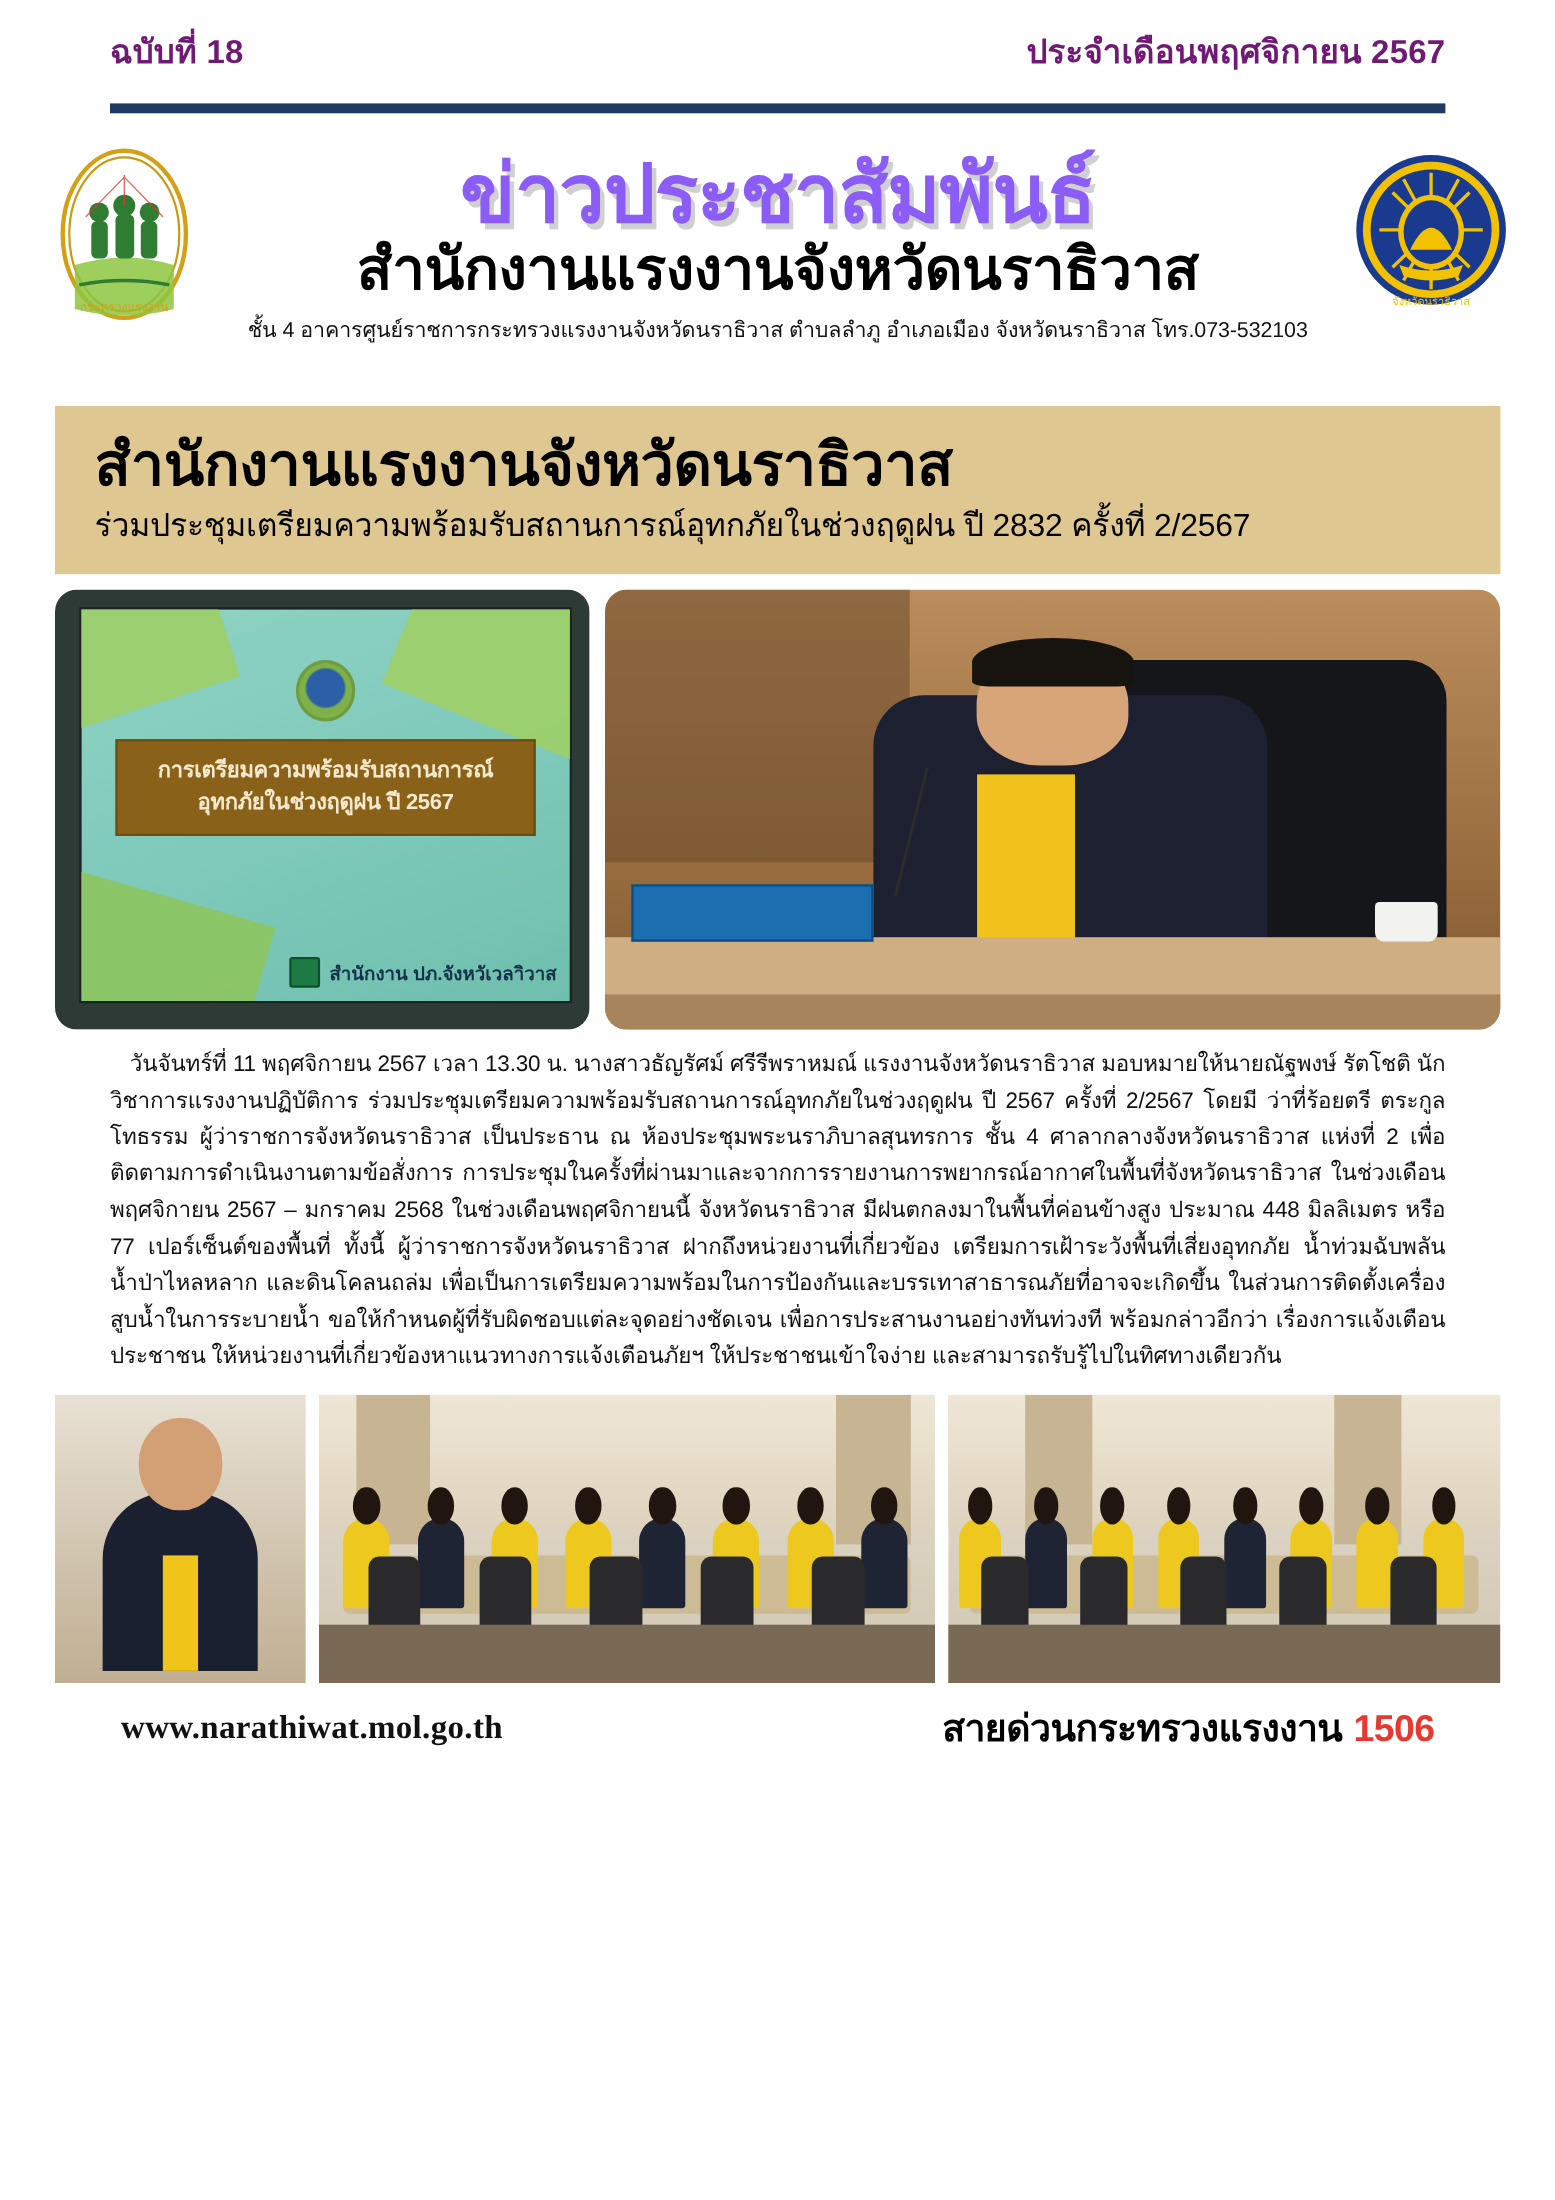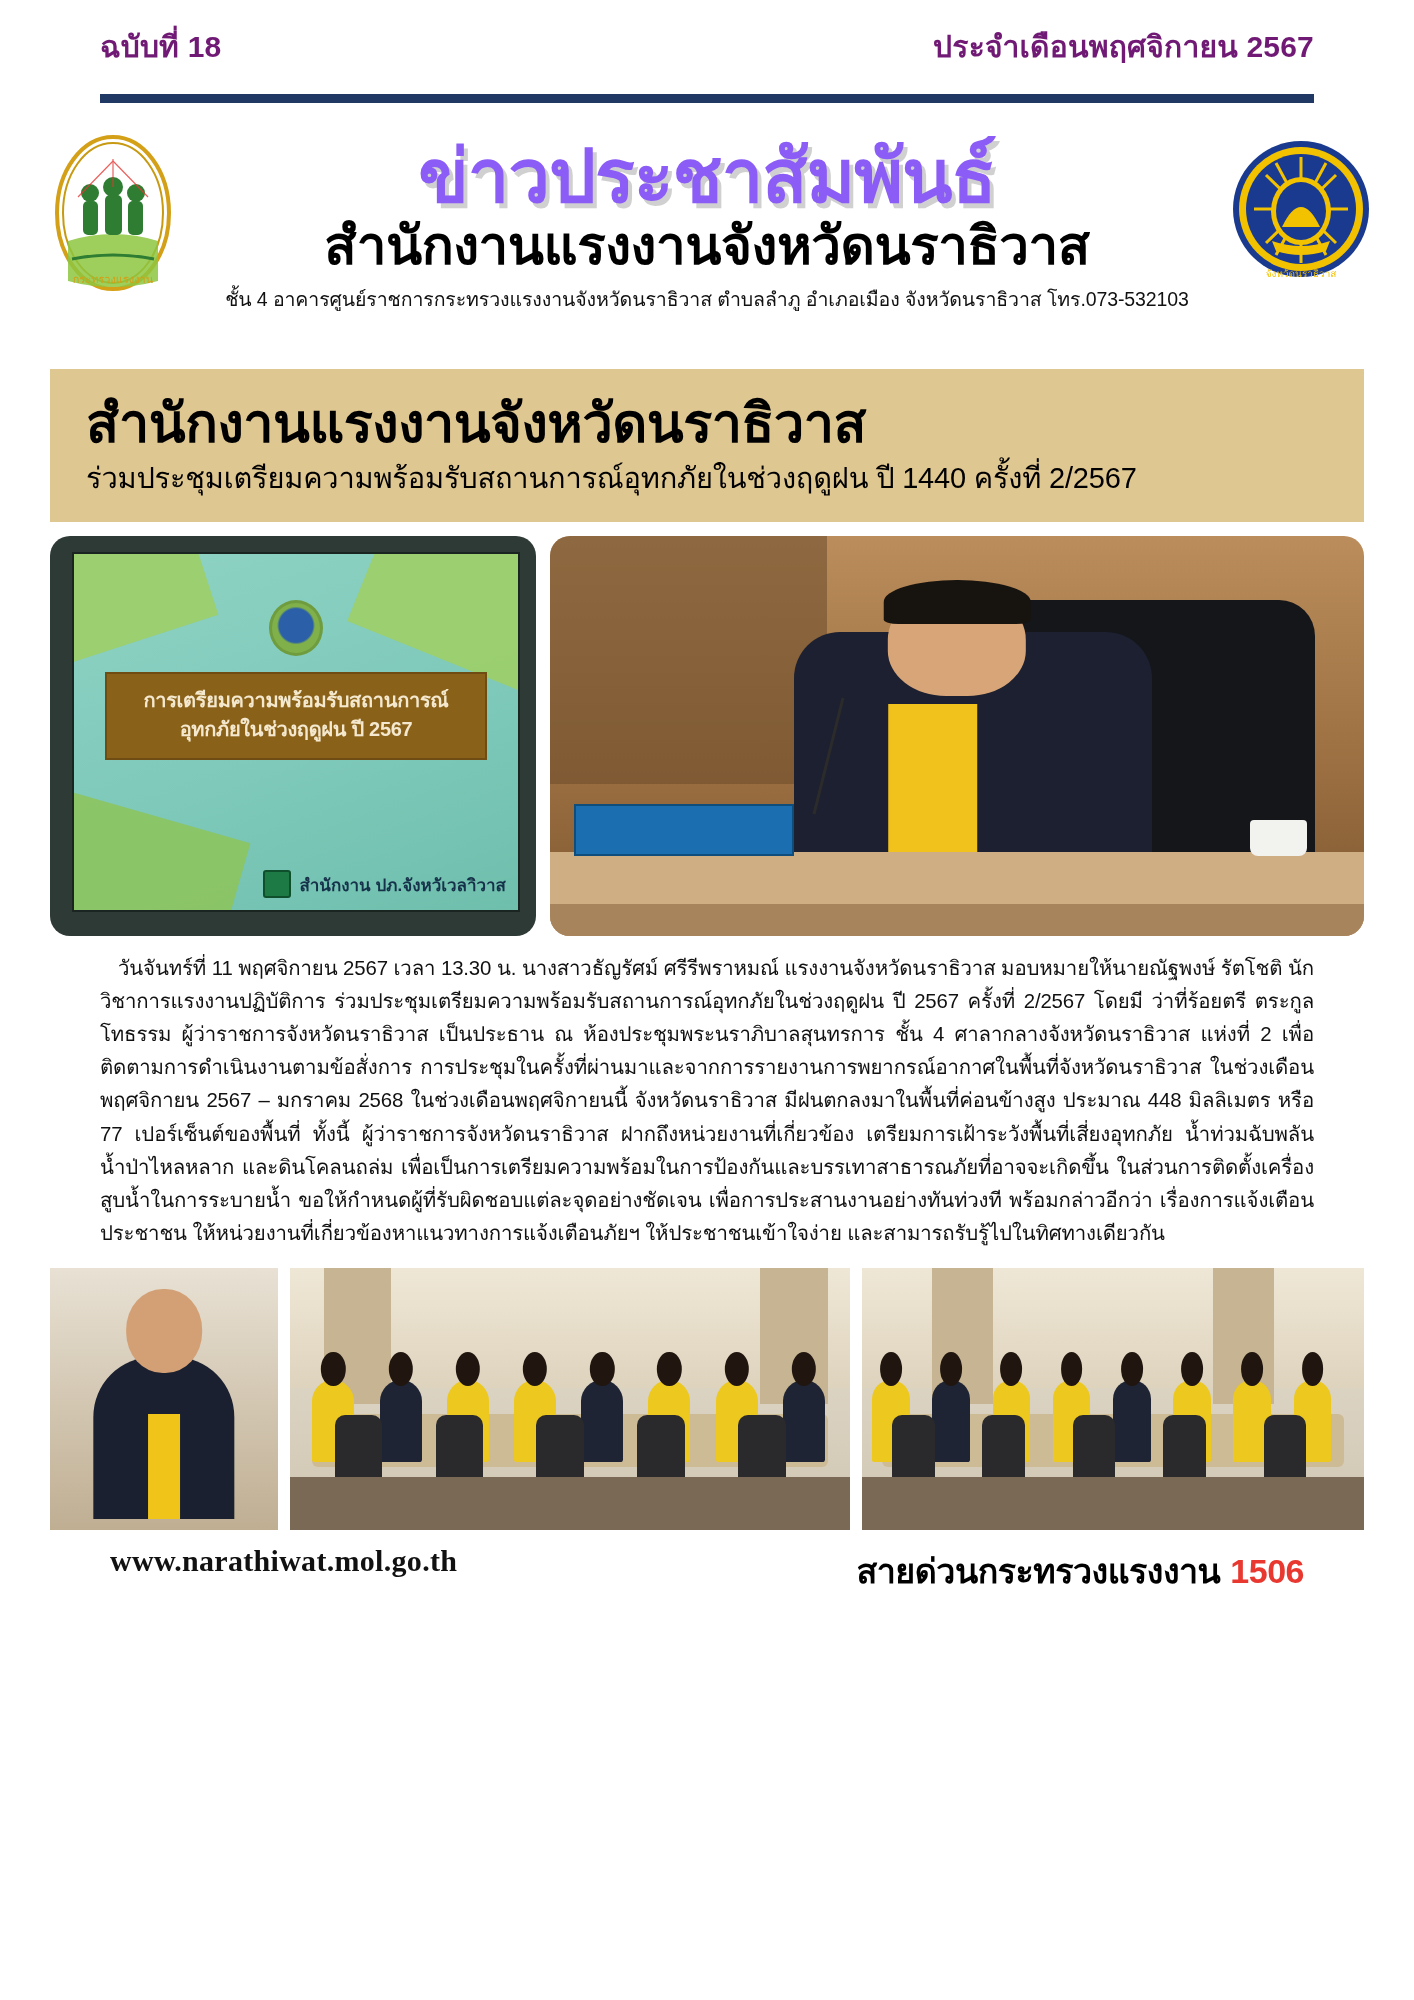--- a/index.html
+++ b/index.html
@@ -194,21 +194,21 @@
   }
   .solo .man::after {
     content:""; position:absolute; left:50%; transform:translateX(-50%);
     top:-42%; width:54%; height:52%; background:#d3a075; border-radius:48%;
   }
   .solo .shirt {
     position:absolute; left:50%; transform:translateX(-50%); bottom:4%;
     width:14%; height:40%; background:#f0c419; z-index:2;
   }
   .footer {
-    display:flex; justify-content:space-between;
+    display:flex; align-items:center; justify-content:space-between;
     padding:14px 10px 0 10px;
   }
   .foot-url {
     font-family:"Liberation Serif","DejaVu Serif",serif;
     font-size:30px; font-weight:bold; color:#111; letter-spacing:.3px;
   }
   .foot-hot { font-size:34px; font-weight:bold; color:#000; letter-spacing:-.5px; }
   .foot-hot .num { color:#E8382F; margin-left:10px; }
 </style>
 </head>
@@ -270,21 +270,21 @@
         <ellipse cx="75" cy="80" rx="25" ry="29" fill="#1A3A8F"></ellipse>
         <path d="M56 96 Q75 56 94 96 Z" fill="#F2C200"></path>
         <path d="M46 110 Q75 120 104 110 L100 120 Q75 128 50 120 Z" fill="#F2C200"></path>
         <text x="75" y="146" font-size="10" text-anchor="middle" fill="#F2C200" font-family="DejaVu Sans">จังหวัดนราธิวาส</text>
       </svg>
     </div>
   </div>
 
   <div class="band">
     <div class="band-title">สำนักงานแรงงานจังหวัดนราธิวาส</div>
-    <div class="band-sub">ร่วมประชุมเตรียมความพร้อมรับสถานการณ์อุทกภัยในช่วงฤดูฝน ปี 1440 ครั้งที่ 2/2567</div>
+    <div class="band-sub">ร่วมประชุมเตรียมความพร้อมรับสถานการณ์อุทกภัยในช่วงฤดูฝน ปี 2832 ครั้งที่ 2/2567</div>
   </div>
 
   <div class="hero">
 
     <div class="ph left-ph">
       <div class="slide-frame">
         <div class="slide-inner">
           <div class="slide-corner-tl"></div>
           <div class="slide-corner-tr"></div>
           <div class="slide-corner-bl"></div>

